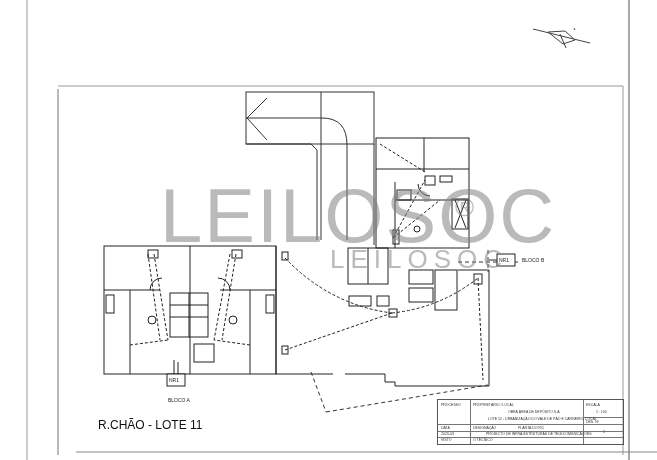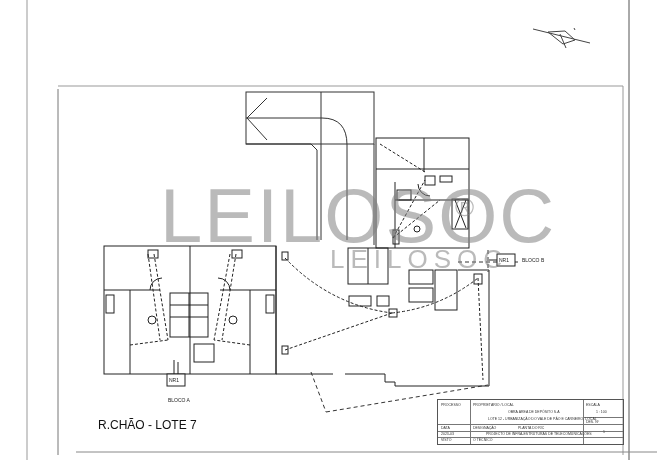--- a/index.html
+++ b/index.html
@@ -125,21 +125,21 @@
 
 <div class="watermark wm-main">LEILOSOC</div>
 <div class="watermark wm-reg">®</div>
 <div class="watermark wm-sub">LEILOSOC</div>
 
 <div class="tag" style="left:169px;top:377px;">NR1</div>
 <div class="tag" style="left:499px;top:257px;">NR1</div>
 <div class="tag" style="left:168px;top:397px;">BLOCO A</div>
 <div class="tag" style="left:522px;top:257px;">BLOCO B</div>
 
-<div class="floor-label">R.CHÃO - LOTE 7</div>
+<div class="floor-label">R.CHÃO - LOTE 11</div>
 
 <div class="tb">
   <div class="row" style="top:24px;"></div>
   <div class="row" style="top:31px;"></div>
   <div class="row" style="top:37px;"></div>
   <div style="position:absolute;left:32px;top:0;bottom:0;border-left:1px solid #777;"></div>
   <div style="position:absolute;left:145px;top:0;bottom:0;border-left:1px solid #777;"></div>
   <div style="position:absolute;left:145px;right:0;top:17px;border-top:1px solid #777;"></div>
 
   <span style="left:3px;top:3px;">PROCESSO</span>

